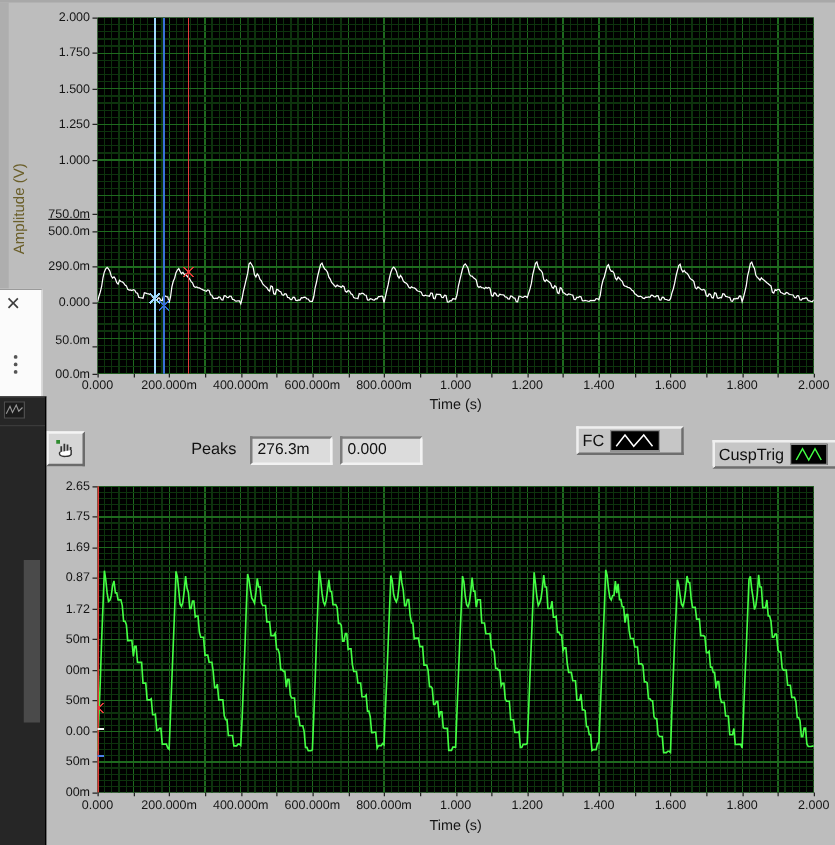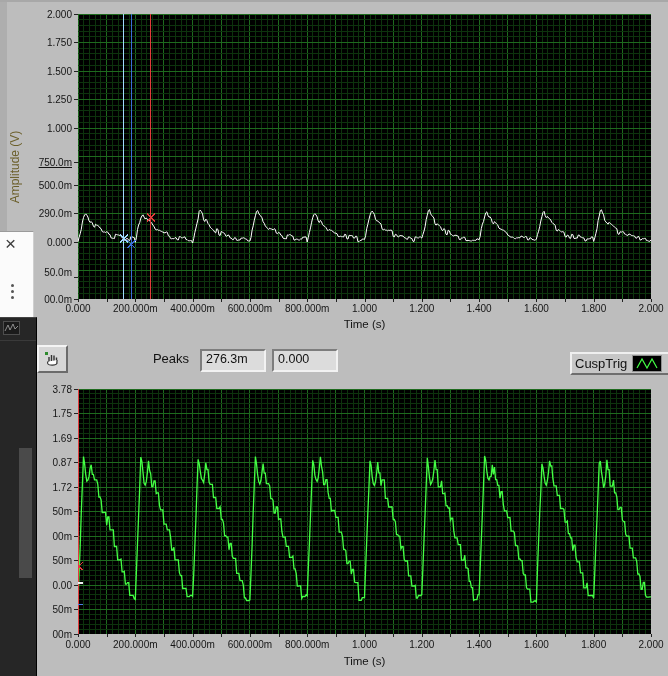--- a/index.html
+++ b/index.html
@@ -81,21 +81,21 @@
           <span class="ydash"></span>
         </div>
         <div class="yrow" style="top: 78.5px;">
           <span class="ylabel">1.250</span>
           <span class="ydash"></span>
         </div>
         <div class="yrow" style="top: 107px;">
           <span class="ylabel">1.000</span>
           <span class="ydash"></span>
         </div>
-        <div class="yrow" style="top: 141px; text-decoration: underline;">
+        <div class="yrow" style="top: 150px; text-decoration: underline;">
           <span class="ylabel">750.0m</span>
           <span class="ydash"></span>
         </div>
         <div class="yrow" style="top: 164px;">
           <span class="ylabel">500.0m</span>
           <span class="ydash"></span>
         </div>
         <div class="yrow" style="top: 192.5px;">
           <span class="ylabel">290.0m</span>
           <span class="ydash"></span>
@@ -314,21 +314,21 @@
         <div class="xtick" style="left: 418.4px;">1.600</div>
         <div class="xtick" style="left: 475.7px;">1.800</div>
         <div class="xtick" style="left: 533px;">2.000</div>
       </div>
     <div class="xlab">Time (s)</div>
   </div>
 
   <div class="chart" id="c1">
     <div class="yticks">
         <div class="yrow" style="top: -7px;">
-          <span class="ylabel">3.78</span>
+          <span class="ylabel">2.65</span>
           <span class="ydash"></span>
         </div>
         <div class="yrow" style="top: 17.5px;">
           <span class="ylabel">1.75</span>
           <span class="ydash"></span>
         </div>
         <div class="yrow" style="top: 42px;">
           <span class="ylabel">1.69</span>
           <span class="ydash"></span>
         </div>
@@ -570,20 +570,28 @@
     <svg width="17" height="17" viewBox="0 0 17 17">
       <rect x="1" y="1" width="3" height="3" fill="#2e8b2e"></rect>
       <path d="M5 13 V6 M7.5 13 V4 M10 13 V4.5 M12.5 13 V6.5" stroke="#333" stroke-width="1.4" fill="none"></path>
       <path d="M4.5 10.5 C3.5 10.5 3.2 12 4 13 C5 14.6 12 14.6 12.8 12.6 L13 9" stroke="#333" stroke-width="1.1" fill="#fff"></path>
     </svg>
   </div>
   <div class="abs peaks-lab">Peaks</div>
   <div class="abs readout" id="ro0">276.3m</div>
   <div class="abs readout" id="ro1">0.000</div>
 
+  <div class="abs legend" id="leg-fc">
+    <span>FC</span>
+    <span class="swatch">
+      <svg width="34" height="13" viewBox="0 0 34 13">
+        <polyline points="2,11 9,2 16,11 24,2 31,11" fill="none" stroke="#ffffff" stroke-width="1.2"></polyline>
+      </svg>
+    </span>
+  </div>
   <div class="abs legend" id="leg-cusp">
     <span>CuspTrig</span>
     <span class="swatch">
       <svg width="24" height="13" viewBox="0 0 24 13">
         <polyline points="2,11 7,2 12,11 17,2 22,11" fill="none" stroke="#44ff44" stroke-width="1.2"></polyline>
       </svg>
     </span>
   </div>
 
   <div class="abs edge-top"></div>

